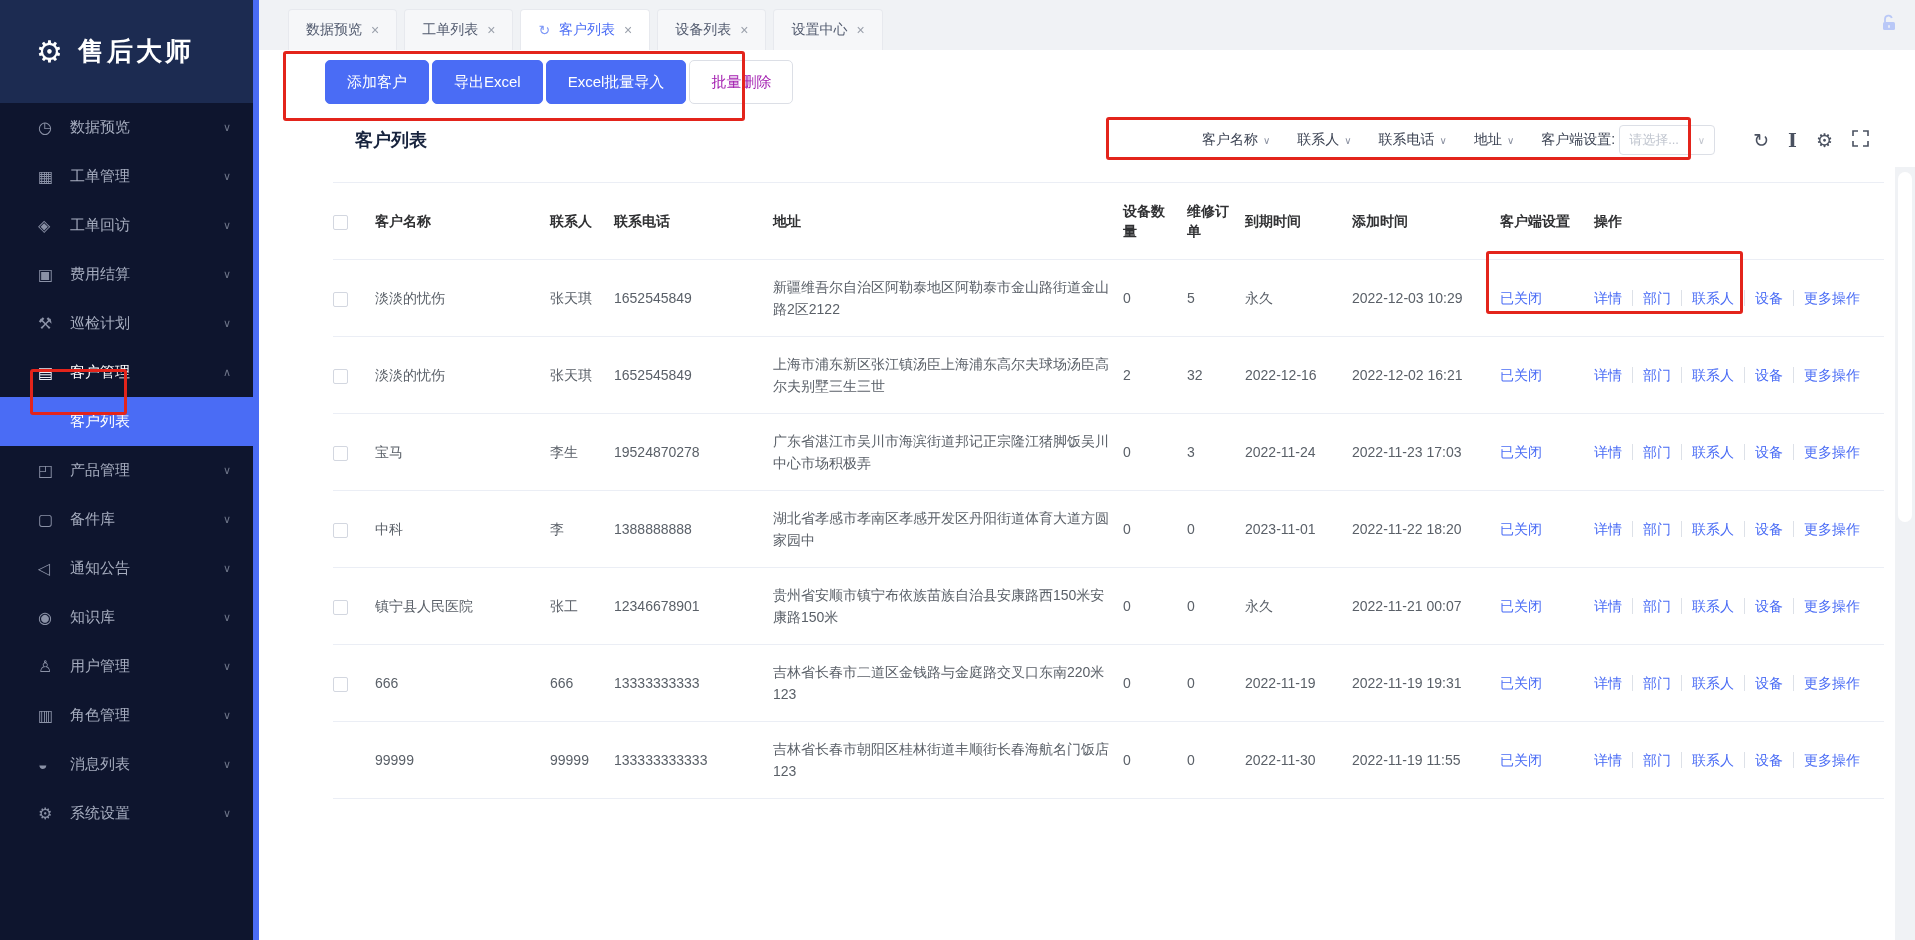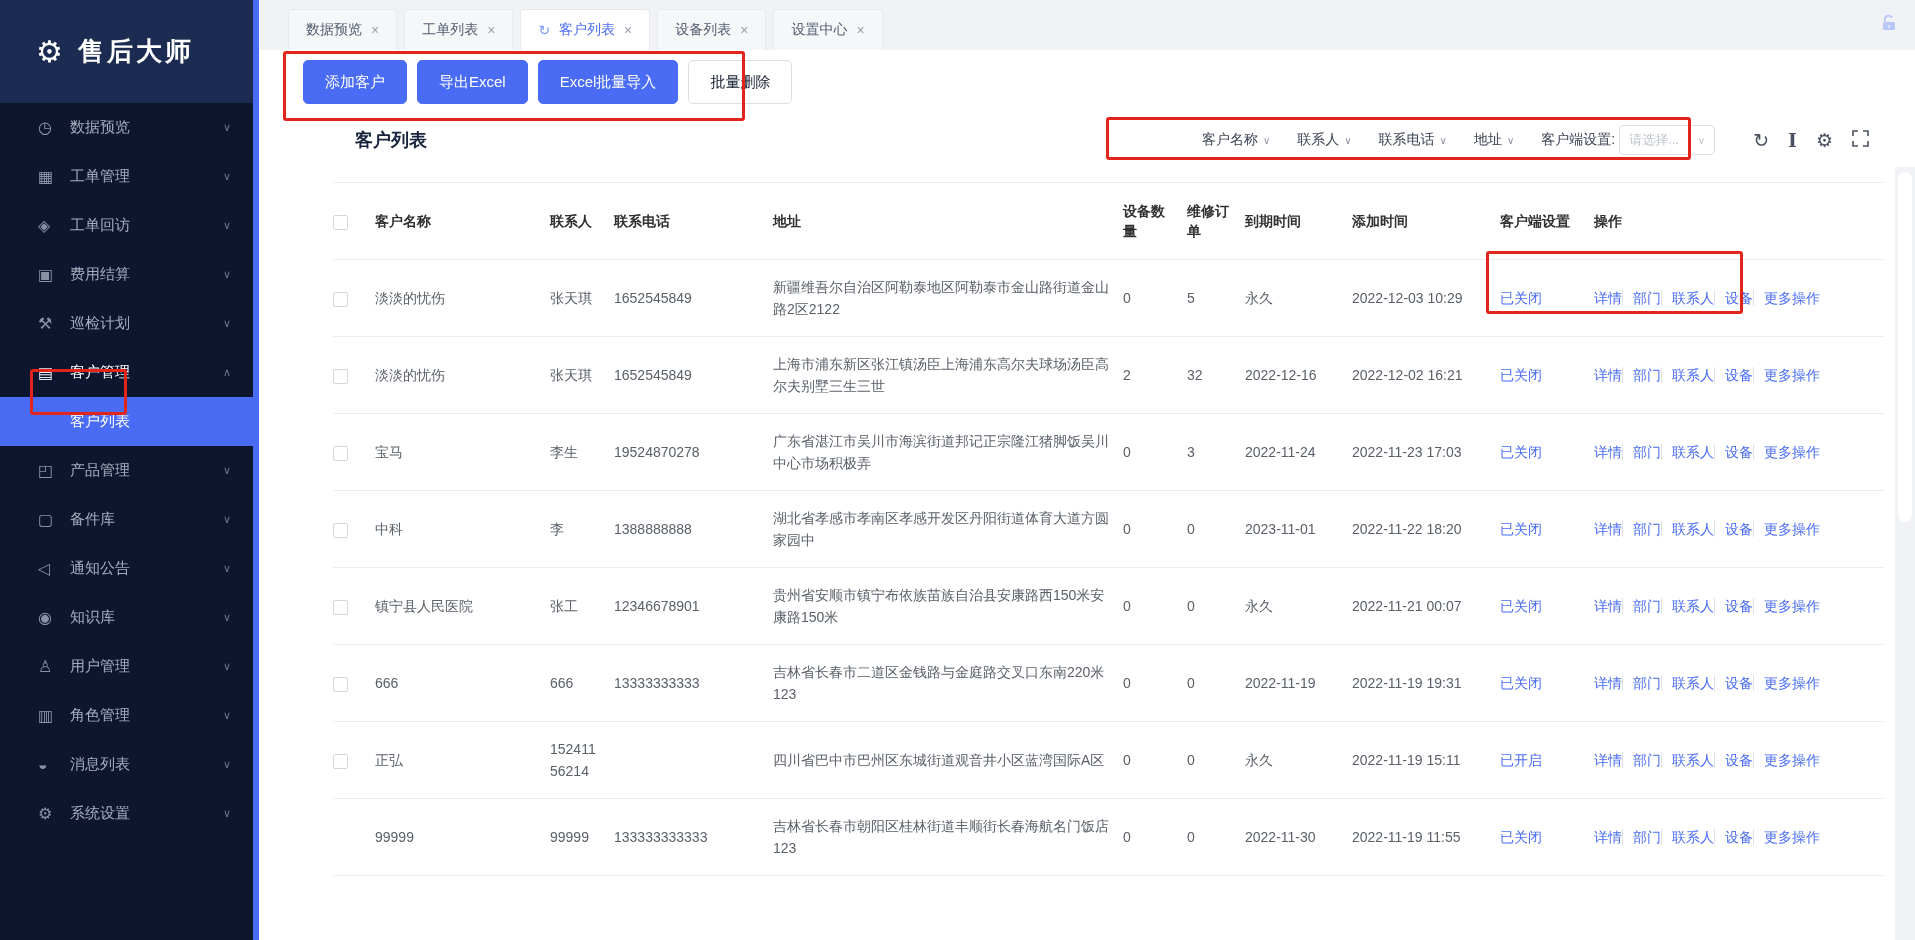--- a/index.html
+++ b/index.html
@@ -24,44 +24,44 @@
   
   .main { position:absolute; left:259px; top:0; right:0; bottom:0; }
   .tabbar { position:relative; height:50px; background:#f0f2f5; display:flex; align-items:flex-end; padding-left:29px; gap:7px; }
   .tab { height:41px; padding:0 17px; background:#f6f7f9; border:1px solid #e7e9ee; border-bottom:none; border-radius:4px 4px 0 0; display:flex; align-items:center; gap:9px; font-size:14px; color:#515a6e; cursor:pointer; }
   .tab.active { background:#fff; color:#4a6cf5; }
   .tab .close { color:#9aa0ab; font-size:14px; }
   .tab .refresh { color:#7d97f7; font-size:14px; }
   .lock { position:absolute; right:16px; top:13px; cursor:pointer; }
 
   .content { position:absolute; top:50px; left:0; right:0; bottom:0; background:#fff; }
-  .btn-row { padding:10px 0 0 44px; display:flex; gap:10px; height:56px; }
+  .btn-row { padding:10px 0 0 66px; display:flex; gap:3px; height:56px; }
   .btn { height:44px; padding:0 21px; border-radius:5px; background:#4a6cf5; color:#fff; font-size:15px; border:1px solid #4a6cf5; display:flex; align-items:center; cursor:pointer; }
-  .btn.disabled { background:#fff; border:1px solid #dcdfe6; color:#0f172a; cursor:not-allowed; }
+  .btn.disabled { background:#fff; border:1px solid #dcdfe6; color:#a21caf; cursor:not-allowed; }
 
   .title-row { margin-top:10px; height:48px; display:flex; align-items:center; padding:0 46px 0 96px; }
   .page-title { font-size:18px; font-weight:bold; color:#17233d; }
   .filters { margin-left:auto; display:flex; align-items:center; font-size:14px; color:#3c4353; }
   .f-drop { display:flex; align-items:center; gap:5px; margin-right:27px; cursor:pointer; }
   .f-drop .chev { font-size:10px; color:#8a90a0; }
   .f-label { margin-right:4px; }
   .select { width:96px; height:30px; border:1px solid #dcdfe6; border-radius:4px; color:#bfc4ce; display:flex; align-items:center; justify-content:space-between; padding:0 9px; font-size:13px; cursor:pointer; }
   .select .chev { font-size:10px; color:#c0c4cc; }
   .tool-icons { display:flex; align-items:center; gap:19px; margin-left:38px; color:#4a5160; }
   .tool-icons .ti { font-size:19px; line-height:1; cursor:pointer; }
   .ti-rowheight { font-family:"DejaVu Serif",serif; font-size:17px; font-weight:bold; }
 
   
   table { border-collapse:collapse; table-layout:fixed; width:1551px; margin:18px 0 0 74px; }
   thead th { text-align:left; font-size:14px; color:#303133; font-weight:bold; padding:18px 14px 18px 0; border-top:1px solid #ebeef5; border-bottom:1px solid #ebeef5; line-height:20px; vertical-align:middle; }
   td { font-size:14px; color:#5a6068; padding:16px 14px 16px 0; border-bottom:1px solid #ebeef5; vertical-align:middle; line-height:22px; }
   .c-contact, .c-phone { word-break:break-all;margin-left:45px; }
   .cb { display:inline-block; width:15px; height:15px; border:1px solid #d3d7e0; border-radius:2px; background:#fff; vertical-align:middle; cursor:pointer; }
   .lnk { color:#4a6cf5; text-decoration:none; cursor:pointer; white-space:nowrap; }
-  .ops .lnk + .lnk { border-left:1px solid #dde1e8; padding-left:10px; }
+  .ops .lnk + .lnk { border-left:1px solid #dde1e8; padding-left:10px; margin-left:10px; }
 
   
   .page-gutter { position:absolute; right:0; top:117px; bottom:0; width:20px; background:#f0f2f5; }
   .page-thumb { position:absolute; left:3px; top:5px; width:14px; height:350px; background:#fff; border-radius:7px; cursor:pointer; }
 
   
   .anno { position:absolute; border:3px solid #e3241b; border-radius:3px; z-index:20; pointer-events:none; }
   .anno-sidebar { left:30px; top:369px; width:97px; height:46px; }
   .anno-buttons { left:283px; top:51px; width:462px; height:70px; }
   .anno-filters { left:1106px; top:117px; width:585px; height:43px; }
@@ -338,33 +338,20 @@
             <td class="c-phone">13333333333</td>
             <td>吉林省长春市二道区金钱路与金庭路交叉口东南220米123</td>
             <td>0</td>
             <td>0</td>
             <td>2022-11-19</td>
             <td>2022-11-19 19:31</td>
             <td><a class="lnk">已关闭</a></td>
             <td class="ops"><a class="lnk">详情</a><a class="lnk">部门</a><a class="lnk">联系人</a><a class="lnk">设备</a><a class="lnk">更多操作</a></td>
           </tr>
           <tr>
-            <td><span class="cb"></span></td>
-            <td>正弘</td>
-            <td class="c-contact">15241156214</td>
-            <td class="c-phone"></td>
-            <td>四川省巴中市巴州区东城街道观音井小区蓝湾国际A区</td>
-            <td>0</td>
-            <td>0</td>
-            <td>永久</td>
-            <td>2022-11-19 15:11</td>
-            <td><a class="lnk">已开启</a></td>
-            <td class="ops"><a class="lnk">详情</a><a class="lnk">部门</a><a class="lnk">联系人</a><a class="lnk">设备</a><a class="lnk">更多操作</a></td>
-          </tr>
-          <tr>
             <td></td>
             <td>99999</td>
             <td class="c-contact">99999</td>
             <td class="c-phone">133333333333</td>
             <td>吉林省长春市朝阳区桂林街道丰顺街长春海航名门饭店123</td>
             <td>0</td>
             <td>0</td>
             <td>2022-11-30</td>
             <td>2022-11-19 11:55</td>
             <td><a class="lnk">已关闭</a></td>

